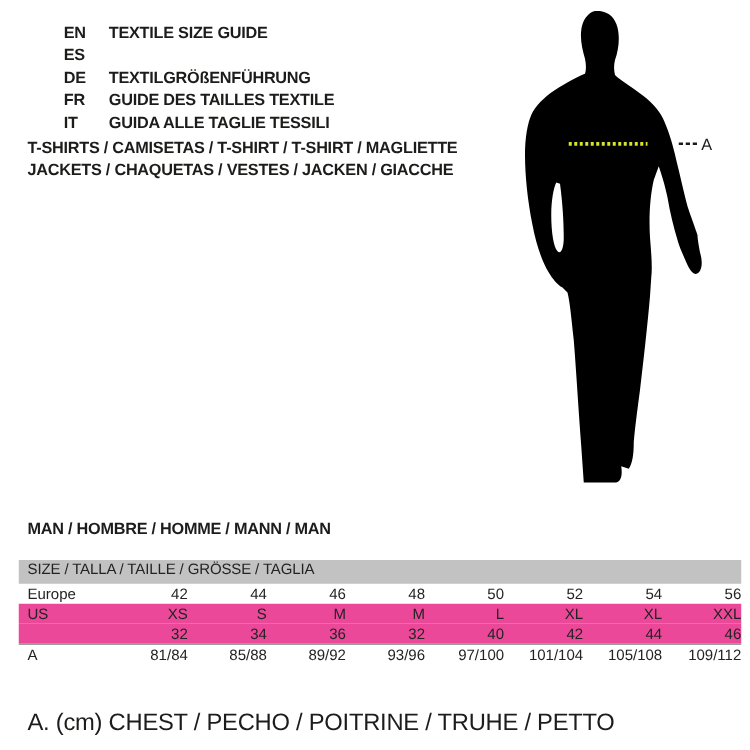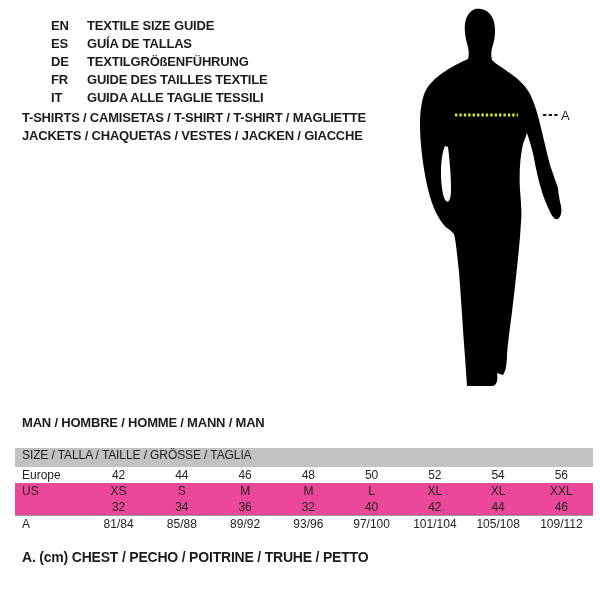--- a/index.html
+++ b/index.html
@@ -23,38 +23,37 @@
   .measure-label{font-family:"Liberation Sans", sans-serif;font-size:13px;}
   
   .section-title{position:absolute;left:22px;top:416px;font-size:13px;font-weight:bold;
     letter-spacing:-0.2px;line-height:14px;white-space:nowrap;}
   
   .size-table{position:absolute;left:15px;top:448px;width:578px;font-size:12px;color:#232323;}
   .t-header{height:19px;line-height:15px;background:#c2c2c2;padding-left:7px;
     letter-spacing:-0.1px;white-space:nowrap;}
   .t-row{display:grid;grid-template-columns:72px repeat(8,1fr);height:16px;line-height:16px;}
   .t-row .label{padding-left:7px;text-align:left;}
-  .t-row .val{text-align:center;}
+  .t-row .val{text-align:right;}
   .row-gray{background:#ec4899;}
   .row-a{border-top:1px solid #9c9c9c;height:17px;line-height:17px;}
   
-  .footnote{position:absolute;left:22px;top:550px;font-size:14px;font-weight:bold;
+  .footnote{position:absolute;left:22px;top:572px;font-size:19px;font-weight:normal;
     letter-spacing:-0.2px;line-height:14px;white-space:nowrap;}
 </style>
 </head>
 <body>
 
 <div class="lang-block">
   <div class="lang-row">
     <span class="lang-code">EN</span>
     <span class="lang-title">TEXTILE SIZE GUIDE</span>
   </div>
   <div class="lang-row">
     <span class="lang-code">ES</span>
-    <span class="lang-title">GUÍA DE TALLAS</span>
   </div>
   <div class="lang-row">
     <span class="lang-code">DE</span>
     <span class="lang-title">TEXTILGRÖßENFÜHRUNG</span>
   </div>
   <div class="lang-row">
     <span class="lang-code">FR</span>
     <span class="lang-title">GUIDE DES TAILLES TEXTILE</span>
   </div>
   <div class="lang-row">

